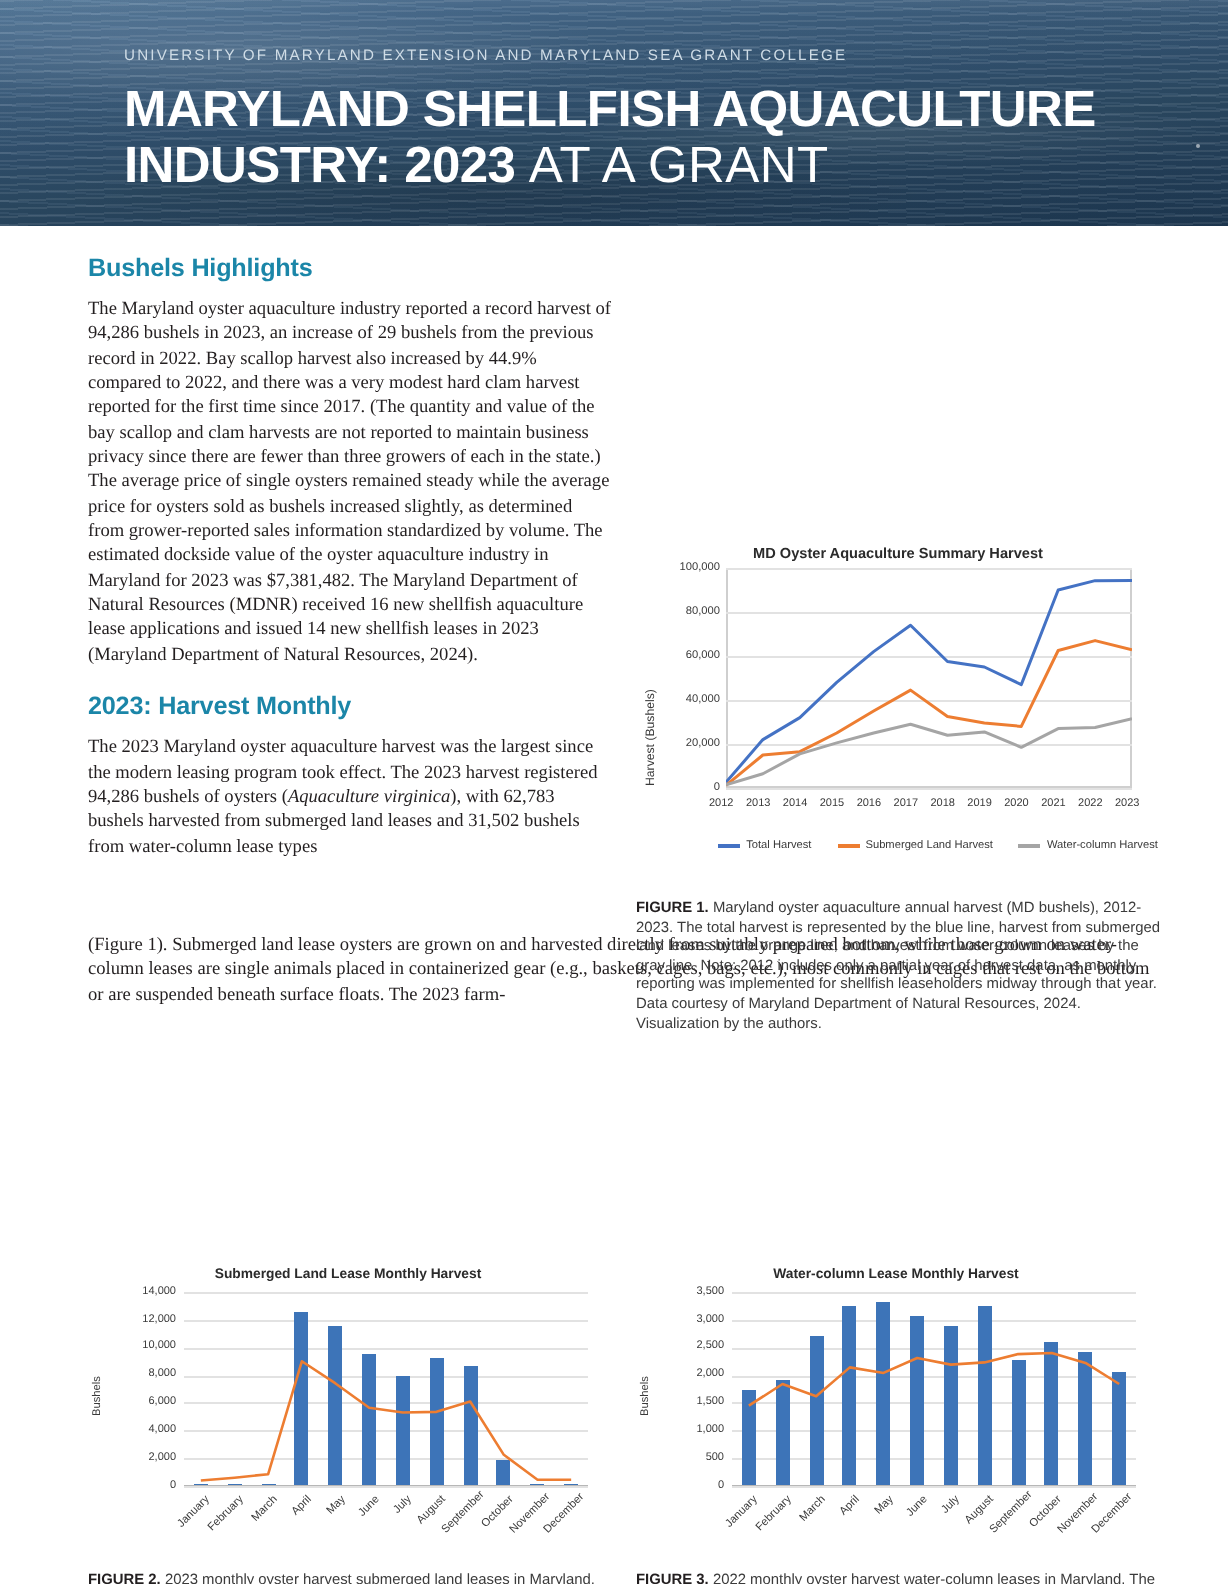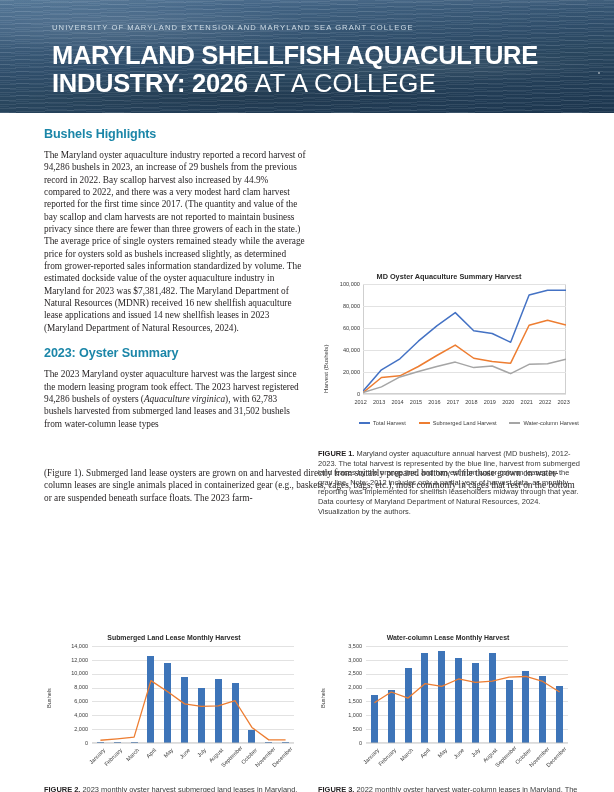--- a/index.html
+++ b/index.html
@@ -26,21 +26,21 @@
     overflow:hidden;
   }
   .banner::after{
     content:"";position:absolute;left:0;top:0;right:0;bottom:0;
     background:
       radial-gradient(ellipse 280px 40px at 18% 22%, rgba(255,255,255,0.10), rgba(255,255,255,0) 70%),
       radial-gradient(ellipse 240px 26px at 72% 58%, rgba(255,255,255,0.07), rgba(255,255,255,0) 70%),
       radial-gradient(ellipse 320px 30px at 40% 86%, rgba(0,0,0,0.10), rgba(0,0,0,0) 70%);
     pointer-events:none;
   }
-  .banner-inner{position:relative;z-index:2;padding:24px 0 0 52px;}
+  .banner-inner{position:relative;z-index:2;padding:24px 0 0 52px;margin-left:10px;}
   .eyebrow{
     font-family:"Liberation Sans", sans-serif;
     font-size:7.6px;letter-spacing:1.08px;font-weight:400;
     color:#cfdce6;text-transform:uppercase;margin:0 0 9px 0;line-height:1;
   }
   .banner-title{
     font-family:"Liberation Sans", sans-serif;
     font-size:25.5px;line-height:28px;color:#ffffff;margin:0;
     letter-spacing:-0.3px;
   }
@@ -126,33 +126,33 @@
   #cap2{position:absolute;left:44px;top:672px;width:258px;}
   #cap3{position:absolute;left:318px;top:672px;width:262px;}
 </style>
 </head>
 <body>
 
 <div class="banner">
   <div class="banner-inner">
     <div class="eyebrow">UNIVERSITY OF MARYLAND EXTENSION AND MARYLAND SEA GRANT COLLEGE</div>
     <h1 class="banner-title">
-      <span class="bold">MARYLAND SHELLFISH AQUACULTURE INDUSTRY: 2026</span>
-      <span class="light">AT A COLLEGE</span>
+      <span class="bold">MARYLAND SHELLFISH AQUACULTURE INDUSTRY: 2023</span>
+      <span class="light">AT A GRANT</span>
     </h1>
   </div>
   <span class="banner-dot"></span>
 </div>
 
 <div class="page">
 
   <div class="col-left">
     <h2 class="section">Bushels Highlights</h2>
     <p class="body">The Maryland oyster aquaculture industry reported a record harvest of 94,286 bushels in 2023, an increase of 29 bushels from the previous record in 2022. Bay scallop harvest also increased by 44.9% compared to 2022, and there was a very modest hard clam harvest reported for the first time since 2017. (The quantity and value of the bay scallop and clam harvests are not reported to maintain business privacy since there are fewer than three growers of each in the state.) The average price of single oysters remained steady while the average price for oysters sold as bushels increased slightly, as determined from grower-reported sales information standardized by volume. The estimated dockside value of the oyster aquaculture industry in Maryland for 2023 was $7,381,482. The Maryland Department of Natural Resources (MDNR) received 16 new shellfish aquaculture lease applications and issued 14 new shellfish leases in 2023 (Maryland Department of Natural Resources, 2024).</p>
-    <h2 class="section" style="margin-top:12px;">2023: Oyster Summary</h2>
+    <h2 class="section" style="margin-top:12px;">2023: Harvest Monthly</h2>
     <p class="body">
       <span>The 2023 Maryland oyster aquaculture harvest was the largest since the modern leasing program took effect. The 2023 harvest registered 94,286 bushels of oysters (</span><span class="it">Aquaculture virginica</span><span>), with 62,783 bushels harvested from submerged land leases and 31,502 bushels from water-column lease types </span>
     </p>
   </div>
 
   <div class="fullwidth">
     <p class="body"><span>(Figure 1). Submerged land lease oysters are grown on and harvested directly from suitably prepared bottom, while those grown on water-column leases are single animals placed in containerized gear (e.g., baskets, cages, bags, etc.), most commonly in cages that rest on the bottom or are suspended beneath surface floats. The 2023 farm-</span></p>
   </div>
 
   <div class="chartbox" id="chart1">

